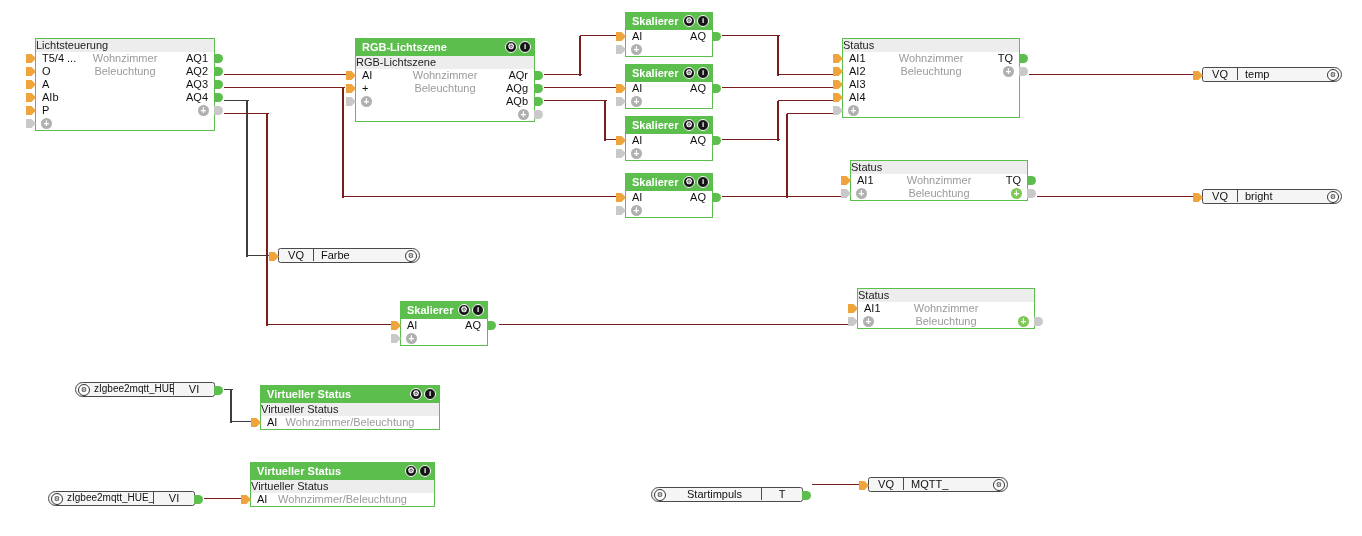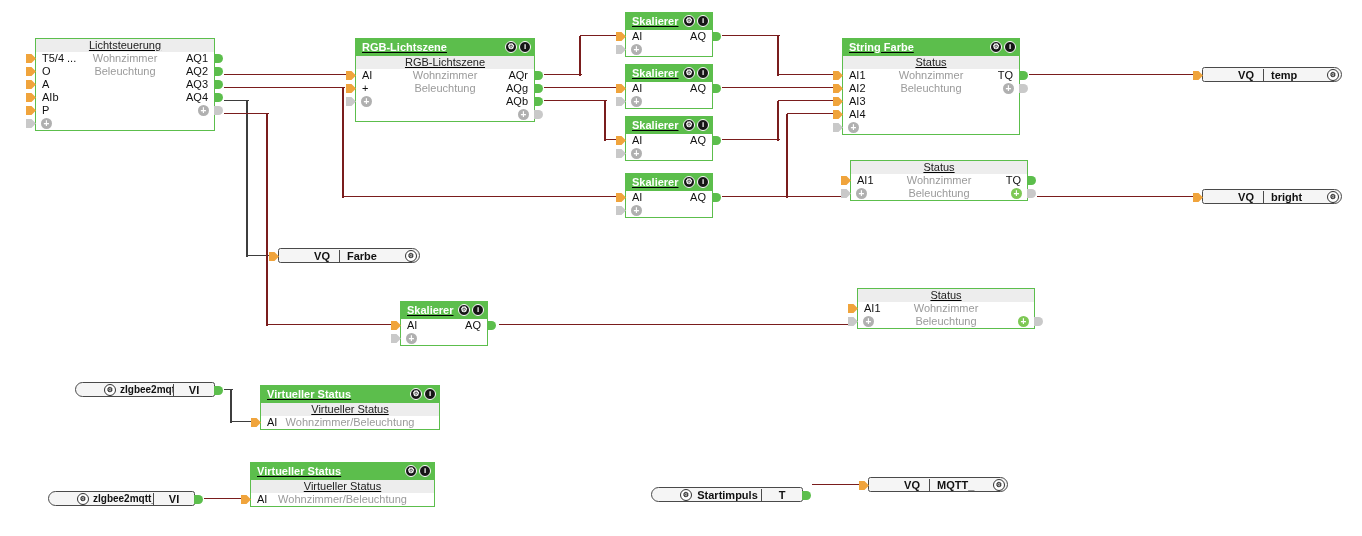--- a/index.html
+++ b/index.html
@@ -1,47 +1,47 @@
 <!DOCTYPE html>
 <html><head>
 <meta charset="utf-8">
 <style>
   html,body{margin:0;padding:0;background:#fff;}
   #canvas{position:relative;width:1362px;height:536px;background:#ffffff;overflow:hidden;
           font-family:"Liberation Sans",sans-serif;}
   
-  .block{position:absolute;background:#fff;border:1px solid #5cbe4c;box-sizing:border-box;z-index:2;text-decoration:underline;}
+  .block{position:absolute;background:#fff;border:1px solid #5cbe4c;box-sizing:border-box;z-index:2;}
   .bheader{height:17px;background:#5cbe4c;color:#fff;font-weight:bold;font-size:11px;
            line-height:17px;padding-left:6px;position:relative;white-space:nowrap;}
   .icn{position:absolute;top:2px;width:12px;height:12px;border-radius:50%;background:#161616;
        border:1px solid #fff;box-sizing:border-box;color:#fff;text-align:center;}
   .icn.gear{right:17px;}
   .icn.info{right:3px;}
   .icn.gear::before{content:"\2699";font-size:8px;line-height:10px;display:block;}
   .icn.info::before{content:"i";font-size:8px;font-weight:bold;line-height:10px;display:block;}
-  .bsub{height:13px;line-height:13px;background:#ededed;text-align:center;color:#222;font-size:11px;}
+  .bsub{height:13px;line-height:13px;background:#ededed;color:#222;font-size:11px;}
   .brow{height:13px;line-height:13px;position:relative;font-size:11px;color:#111;}
   .pcenter{position:absolute;left:0;right:0;text-align:center;color:#9a9a9a;white-space:nowrap;}
   .pleft{position:absolute;left:6px;z-index:1;white-space:nowrap;}
   .pright{position:absolute;right:6px;z-index:1;white-space:nowrap;}
   .plus{width:11px;height:11px;border-radius:50%;background:#b0b0b0;color:#fff;text-align:center;
         line-height:11px;font-size:10px;font-weight:bold;margin-top:1px;}
   .plus::before{content:"+";}
   .plus.green{background:#7ec855;}
   .tabL{position:absolute;left:-10px;top:2px;width:10px;height:9px;
         clip-path:polygon(0 0,55% 0,100% 50%,55% 100%,0 100%);}
   .tabL.in{background:#f0a43c;}
   .tabL.gray{background:#c9c9c9;}
   .tabR{position:absolute;right:-9px;top:2px;width:9px;height:9px;border-radius:0 5px 5px 0;}
   .tabR.out{background:#5cbe4c;}
   .tabR.gray{background:#c9c9c9;}
   
   .pill{position:absolute;height:15px;background:#f5f5f5;border:1.5px solid #4a4a4a;
-        box-sizing:border-box;display:flex;align-items:flex-end;font-weight:bold;font-size:11px;
-        color:#111;z-index:2;padding-left:26px;}
+        box-sizing:border-box;display:flex;align-items:flex-start;font-weight:normal;font-size:11px;
+        color:#111;z-index:2;}
   .pill.out{border-radius:3px 9px 9px 3px;}
   .pill.in{border-radius:9px 3px 3px 9px;}
   .pcellL{width:34px;text-align:center;border-right:1.5px solid #4a4a4a;line-height:12px;}
   .pcellR{width:40px;text-align:center;border-left:1.5px solid #4a4a4a;line-height:12px;}
   .pname{flex:1;padding-left:7px;white-space:nowrap;overflow:hidden;line-height:12px;}
   .pill.in .pname{text-align:center;padding:0 2px;}
   .pname.small{font-size:10px;}
   .pgear{width:10px;height:10px;border-radius:50%;border:1px solid #333;background:#fff;color:#222;
          text-align:center;align-self:center;margin:0 2px;flex:0 0 auto;}
   .pgear::before{content:"\2699";font-size:7px;line-height:9px;display:block;}
@@ -259,25 +259,20 @@
         <div class="tabR out"></div>
       </div>
       <div class="brow">
         <div class="pleft" style="left: 5px;">
           <div class="plus"></div>
         </div>
         <div class="tabL gray"></div>
       </div>
     </div>
     <div class="block" style="left: 842px; top: 38px; width: 178px;">
-      <div class="bheader">
-        <div>String Farbe</div>
-        <div class="icn gear"></div>
-        <div class="icn info"></div>
-      </div>
       <div class="bsub">Status</div>
       <div class="brow">
         <div class="pcenter">Wohnzimmer</div>
         <div class="pleft">AI1</div>
         <div class="pright">TQ</div>
         <div class="tabL in"></div>
         <div class="tabR out"></div>
       </div>
       <div class="brow">
         <div class="pcenter">Beleuchtung</div>

